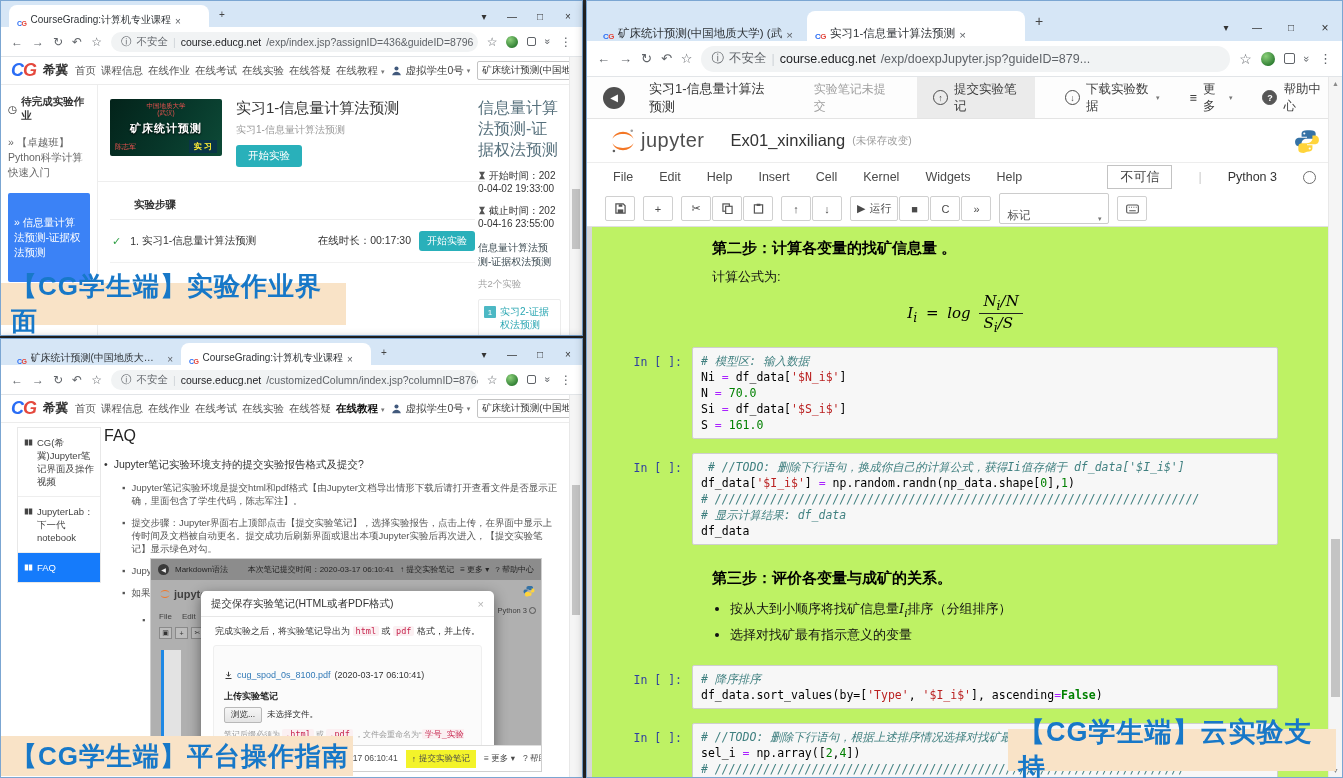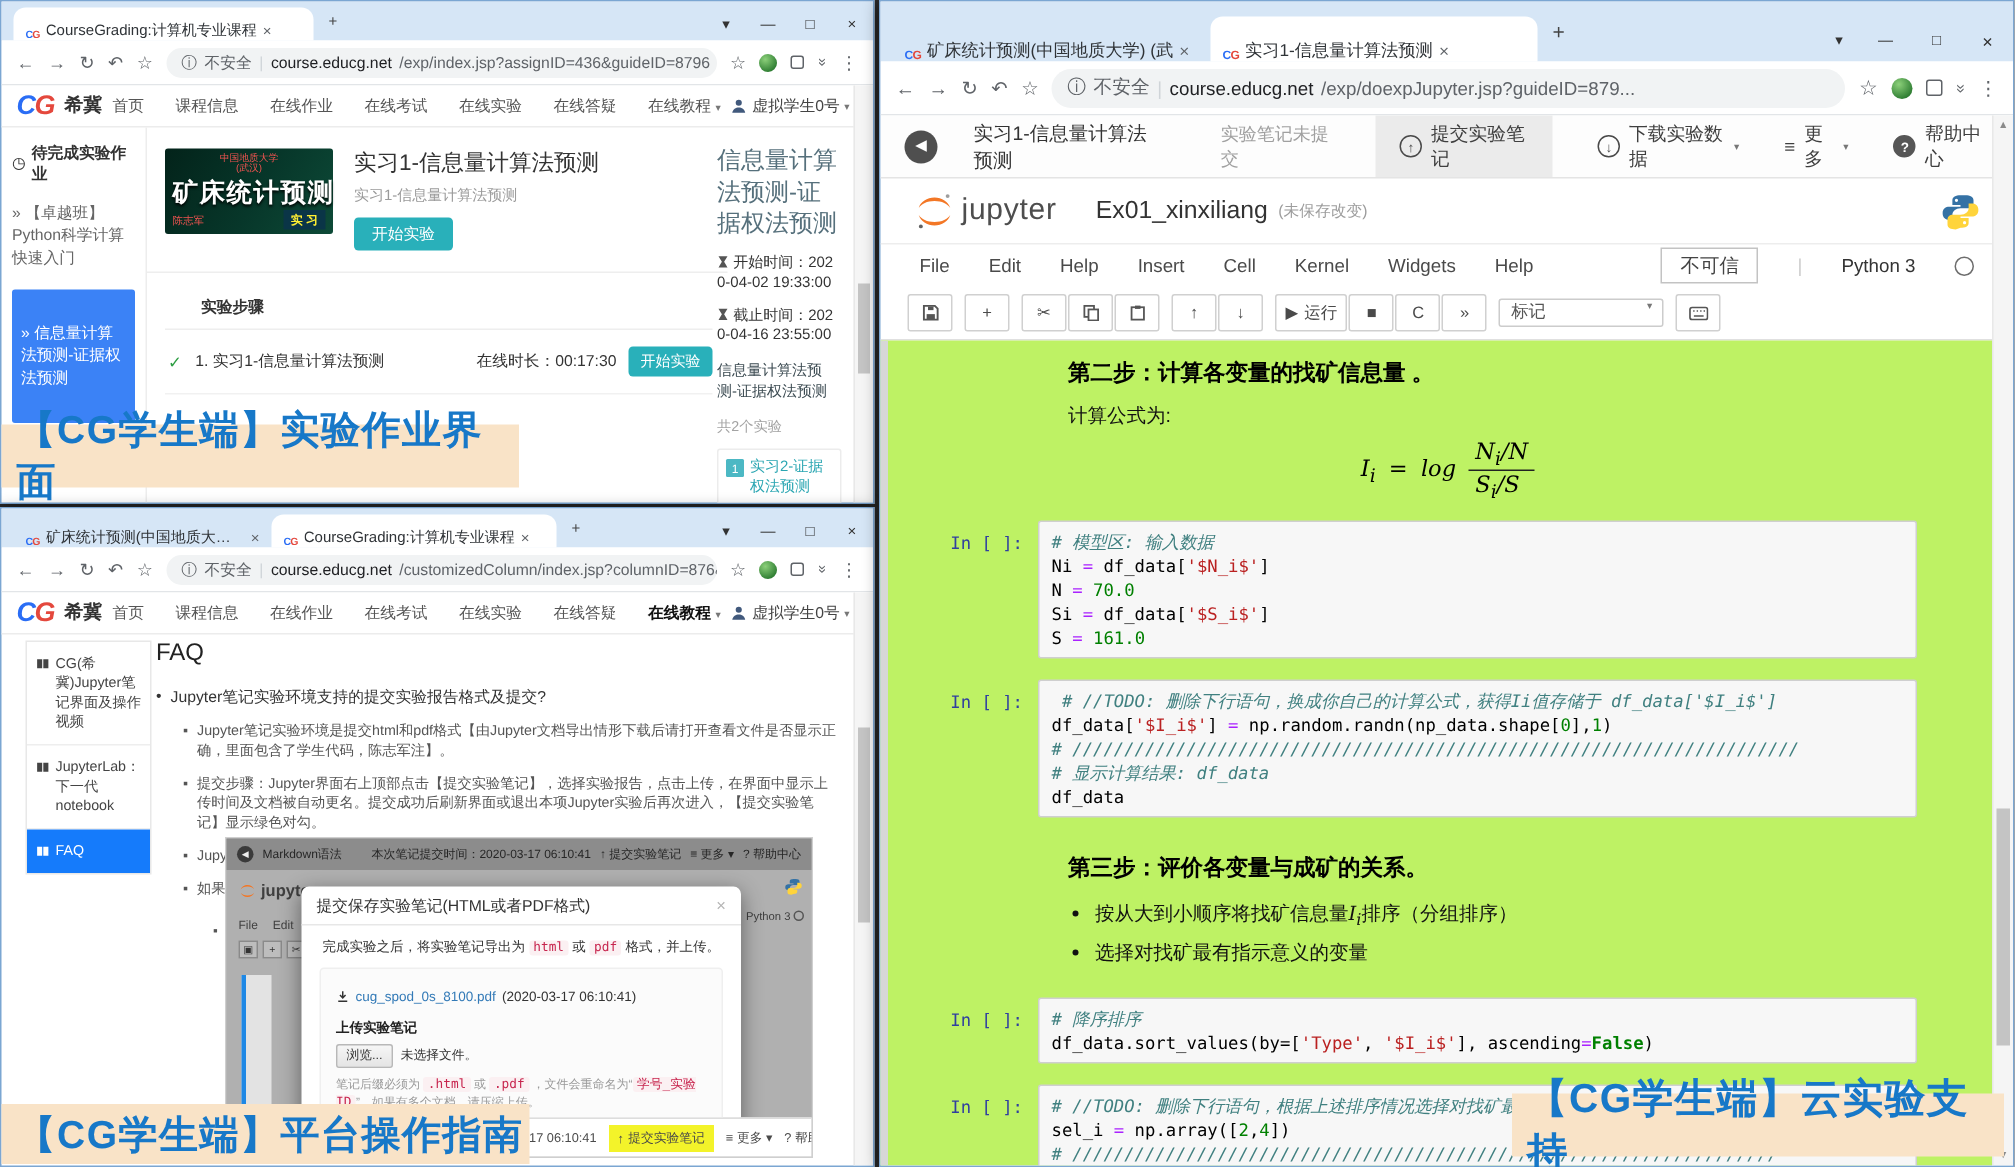--- a/index.html
+++ b/index.html
@@ -23,36 +23,36 @@
 .pill{flex:1;display:flex;align-items:center;gap:5px;background:#f1f3f4;border-radius:14px;padding:0 10px;color:#5f6368;overflow:hidden;white-space:nowrap;min-width:0}
 .host{color:#202124}
 .psep{color:#cfd4d8}
 .ball{border-radius:50%;background:radial-gradient(circle at 35% 30%,#8cd07a,#2e7d32 75%);flex:none}
 .sqicon{width:9px;height:9px;border:1.5px solid #5f6368;border-radius:2px;flex:none}
 .rot90{display:inline-block;transform:rotate(90deg)}
 
 .sh{position:absolute;left:0;right:0;background:#fff;border-bottom:1px solid #ececec;display:flex;align-items:center;padding:0 10px;gap:7px}
 .logo{font-weight:bold;font-style:italic;font-size:18px;letter-spacing:-1px;flex:none}
 .logoname{font-size:12.5px;color:#333;font-weight:bold;flex:none}
-.nav{display:flex;gap:21px;font-size:10.5px;color:#555;white-space:nowrap}
+.nav{display:flex;gap:5px;font-size:10.5px;color:#555;white-space:nowrap}
 .nav .on{color:#111;font-weight:bold}
 .user{font-size:10.5px;color:#444;display:flex;align-items:center;gap:3px;margin-left:auto;white-space:nowrap}
 .csel{border:1px solid #c3c3c3;border-radius:2px;font-size:9.5px;color:#333;padding:2px 4px;display:flex;align-items:center;gap:3px;max-width:128px;white-space:nowrap}
 .csel .ct{overflow:hidden;text-overflow:ellipsis}
 .caret{font-size:7px;color:#777;flex:none}
 
 .w1side{position:absolute;left:0;top:84px;bottom:0;width:97px;border-right:1px solid #ededed;padding:10px 7px;font-size:10.5px}
 .sbtitle{font-weight:bold;color:#333;display:flex;gap:4px;align-items:center}
 .sbi1{color:#666;margin-top:12px;line-height:15px}
 .sbi2{margin-top:13px;background:#3b82f6;color:#fff;padding:22px 6px;line-height:15px;border-radius:2px}
 .w1main{position:absolute;left:97px;top:84px;right:97px;bottom:0;padding:14px 10px 0 12px}
 .cardrow{display:flex;gap:14px}
 .cimg{width:112px;height:57px;background:linear-gradient(120deg,#03231a,#07372a 55%,#0d4a37);color:#fff;flex:none;display:flex;flex-direction:column;justify-content:space-between;padding:3px 5px;border-radius:2px}
 .citop{text-align:center;color:#ef5350;font-size:6.5px;line-height:7px}
-.cimid{font-size:17px;font-weight:bold;letter-spacing:1px;text-align:center;text-shadow:0 1px 2px #000;white-space:nowrap}
+.cimid{font-size:11px;font-weight:bold;letter-spacing:1px;text-align:center;text-shadow:0 1px 2px #000;white-space:nowrap}
 .cibot{display:flex;justify-content:space-between;align-items:center}
 .cit{color:#ef5350;font-size:7px}
 .citag{background:#0a3547;color:#ffee33;font-weight:bold;padding:1px 5px;font-size:8px}
 .mtitle{font-size:15px;color:#333}
 .msub{font-size:10px;color:#9a9a9a;margin-top:5px}
 .btn-teal{display:inline-block;background:#29b0ba;color:#fff;font-size:10.5px;padding:4px 12px;border-radius:3px}
 .divider{border-bottom:1px solid #eee;margin:14px -10px 0 -12px}
 .stepsh{margin-top:12px;padding:4px 0 7px 24px;font-weight:bold;font-size:10.5px;color:#333;border-bottom:1px solid #eee}
 .steprow{display:flex;align-items:center;padding:11px 0;border-bottom:1px solid #f1f1f1;font-size:10.5px;color:#333}
 .chk{color:#2e9e44;margin:0 9px 0 2px;font-size:11px}
@@ -92,21 +92,21 @@
 .sbmenu{position:absolute;left:8px;top:32px;display:flex;gap:10px;font-size:8px;color:#3f3f3f}
 .sbtools{position:absolute;left:8px;top:47px;display:flex;gap:3px}
 .sbtools span{width:13px;height:12px;border:1px solid #8a8a8a;background:#bdbdbd;color:#333;font-size:7px;display:flex;align-items:center;justify-content:center}
 .sbthumbx{position:absolute;left:10px;top:70px;width:20px;height:108px;background:#e3e3e3;border-left:3px solid #1e88e5}
 .smodal{position:absolute;left:50px;top:11px;width:293px;height:179px;background:#fff;border-radius:5px;box-shadow:0 4px 14px rgba(0,0,0,.45)}
 .mh{height:26px;border-bottom:1px solid #e7e7e7;display:flex;align-items:center;padding:0 10px;font-size:10.5px;color:#333}
 .mx{margin-left:auto;color:#b5b5b5;font-size:11px}
 .mb{padding:5px 12px}
 .mintro{text-align:center;color:#333;margin-top:3px;font-size:9px}
 .chip{font-family:"DejaVu Sans Mono",monospace;background:#fbf0f2;color:#c7254e;padding:0 3px;border-radius:2px;font-size:8.5px}
-.mpanel{background:#fbfbfb;border:1px solid #efefef;border-radius:3px;margin-top:7px;padding:13px 10px}
+.mpanel{background:#fbfbfb;border:1px solid #efefef;border-radius:3px;margin-top:7px;padding:24px 10px}
 .mfile{display:flex;gap:4px;align-items:center;font-size:9px}
 .mlink{color:#337ab7}
 .muph{font-weight:bold;margin-top:10px;color:#222;font-size:9px}
 .mbrow{margin-top:4px;display:flex;gap:5px;align-items:center;font-size:8.5px;color:#333}
 .mbbtn{border:1px solid #b8b8b8;background:linear-gradient(#f6f6f6,#e4e4e4);padding:1px 6px;font-size:8.5px;border-radius:2px;color:#333}
 .mnote{margin-top:5px;font-size:8px;color:#9a9a9a;line-height:12px}
 .sbot{position:absolute;left:0;bottom:0;right:0;height:26px;background:#fff;border-top:1px solid #ddd;display:flex;align-items:center;gap:8px;padding:0 8px;font-size:8.5px;color:#4a4a4a;white-space:nowrap;overflow:hidden}
 .ysubmit{background:#f3f32a;padding:3px 6px;display:flex;gap:3px;align-items:center}
 
 .expbar{position:absolute;left:0;right:0;top:76px;height:42px;background:#fdfdfd;border-bottom:1px solid #e4e4e4;display:flex;align-items:center;padding:0 16px;font-size:12.5px;color:#3f3f3f}
@@ -119,21 +119,21 @@
 .jlogotxt{font-size:20px;color:#4e4e4e;letter-spacing:.5px;margin-left:4px}
 .fname{font-size:16.5px;color:#333;margin-left:26px}
 .unsaved{font-size:10.5px;color:#9d9d9d;margin-left:7px}
 .menur{position:absolute;left:0;right:0;top:162px;height:28px;display:flex;align-items:center;gap:26px;padding:0 26px;font-size:12.5px;color:#4a4a4a}
 .trust{margin-left:auto;border:1px solid #c3c3c3;padding:2px 12px;color:#444;font-size:13px}
 .msep{color:#ccc}
 .kcirc{width:13px;height:13px;border:1.5px solid #6d6d6d;border-radius:50%}
 .jtool{position:absolute;left:0;right:0;top:190px;height:36px;display:flex;align-items:center;gap:8px;padding:0 18px;border-bottom:1px solid #e0e0e0}
 .tg{display:flex;gap:1px}
 .tb{min-width:30px;height:25px;border:1px solid #d0d0d0;background:#fff;border-radius:2px;display:flex;align-items:center;justify-content:center;color:#4a4a4a;font-size:11px;padding:0 6px;gap:4px}
-.csel2{display:flex;align-items:flex-start;border:1px solid #ccc;background:#fff;height:19px;padding:0 7px;width:110px;color:#555;font-size:11.5px;border-radius:2px}
+.csel2{display:flex;align-items:flex-end;border:1px solid #ccc;background:#fff;height:31px;padding:0 7px;width:110px;color:#555;font-size:11.5px;border-radius:2px}
 .csel2 .caret{margin-left:auto}
 .nb{position:absolute;left:0;right:14px;top:226px;bottom:0;background:#bef264;overflow:hidden}
 .nbgut{position:absolute;left:0;top:0;bottom:0;width:5px;background:#d7d7d7}
 .mdblock{margin-left:125px;padding-right:70px}
 .nbh{font-size:15px;color:#000;font-weight:bold;margin-top:12px}
 .nbt{font-size:13px;color:#111;margin-top:10px}
 .formula{text-align:center;margin:6px 40px 0 0;font-family:"DejaVu Serif","Liberation Serif",serif;font-style:italic;font-size:15px;color:#000}
 .frac{display:inline-block;vertical-align:middle;text-align:left;margin-left:4px}
 .ftop{display:block;border-bottom:1px solid #222;padding:0 4px}
 .fbot{display:block;padding:0 4px}

